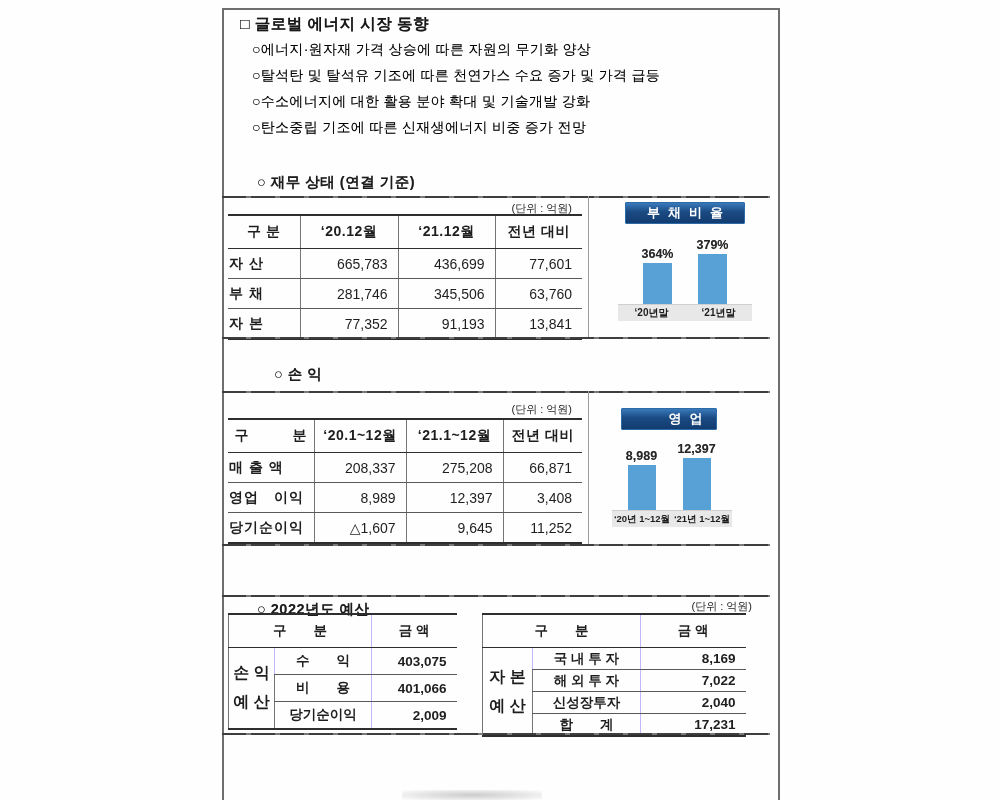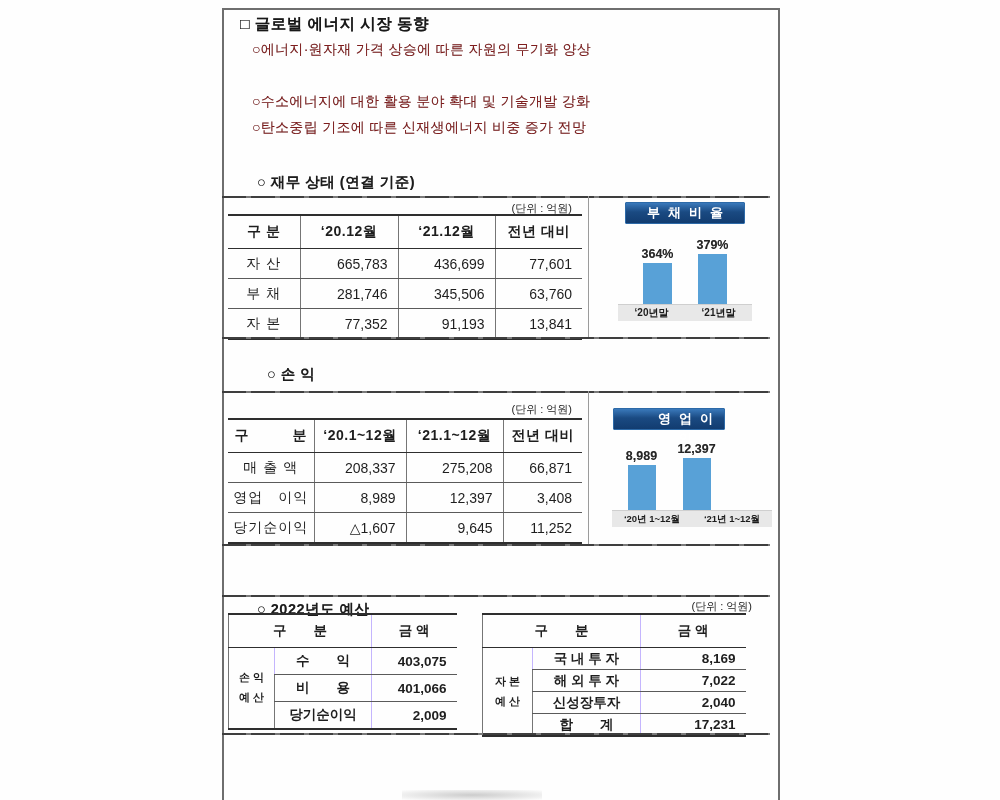--- a/index.html
+++ b/index.html
@@ -4,44 +4,44 @@
 <style>
   html,body { margin:0; padding:0; background:#ffffff; }
   body { width:1000px; height:800px; font-family:"Liberation Sans","DejaVu Sans",sans-serif; color:#1e1e1e; }
   .canvas { position:relative; width:1000px; height:800px; background:#fefefe; overflow:hidden; }
   .page-frame { position:absolute; left:222px; top:8px; width:558px; height:792px;
     border-left:2px solid #6e6e6e; border-top:2px solid #6e6e6e; border-right:2px solid #6e6e6e; box-sizing:border-box; }
   .h1 { position:absolute; font-size:15.5px; font-weight:700; letter-spacing:0.5px; color:#181818;
     text-shadow:0 0 0.5px rgba(0,0,0,0.45); white-space:nowrap; }
   .h2 { position:absolute; font-size:14.5px; font-weight:600; letter-spacing:0.5px; color:#1c1c1c;
     text-shadow:0 0 0.4px rgba(0,0,0,0.35); white-space:nowrap; }
-  .bullet { position:absolute; font-size:14px; font-weight:500; letter-spacing:0.3px; color:#7f1d1d;
+  .bullet { position:absolute; font-size:14px; font-weight:500; letter-spacing:0.3px; color:#000000;
     text-shadow:0 0 0.4px rgba(0,0,0,0.3); white-space:nowrap; }
   .hrule { position:absolute; height:2px;
     background:repeating-linear-gradient(90deg,#3e3e3e 0 24px,#7a7a7a 24px 29px); }
   .vrule { position:absolute; width:1px; background:#9b9b9b; }
   .unit { position:absolute; font-size:11px; font-weight:500; color:#242424; text-align:right; white-space:nowrap; }
 
   table { position:absolute; border-collapse:collapse; table-layout:fixed; }
   .ftable th { border-top:2.5px solid #2e2e2e; border-bottom:1.2px solid #2e2e2e;
     font-size:14px; font-weight:700; height:30px; text-align:center; letter-spacing:0.5px; }
   .ftable td { border-bottom:1px solid #5a5a5a; font-size:14px; font-weight:500; height:27px; }
   .ftable tbody tr:last-child td { border-bottom:2.5px solid #2e2e2e; }
   .ftable th + th, .ftable td + td { border-left:1px solid #757575;margin-left:16px; }
-  .ftable .lbl { text-align:center; font-weight:400; letter-spacing:1px; }
+  .ftable .lbl { font-weight:700; letter-spacing:1px; }
   .ftable .num { text-align:right; padding-right:10px; }
 
   .btable th { border-top:2.5px solid #2e2e2e; border-bottom:1.2px solid #2e2e2e;
     font-size:13.5px; font-weight:700; height:30px; text-align:center; }
   .btable td { border-bottom:1px solid #5a5a5a; font-size:13.5px; font-weight:700; height:24px; }
   .btable tbody tr:last-child td { border-bottom:2.5px solid #2e2e2e; }
   .btable th + th, .btable td + td { border-left:1px solid #c4b5fd; }
   .btable th:first-child, .btable td:first-child { border-left:1px solid #757575; }
   .btable .group { text-align:center; font-weight:600; white-space:pre-line; line-height:1.8;
-    border-bottom:2.5px solid #2e2e2e; font-size:11px;margin-left:22px; }
+    border-bottom:2.5px solid #2e2e2e; font-size:16px;margin-left:22px; }
   .btable .sub { text-align:center; font-weight:600; }
   .btable .num { text-align:right; padding-right:10px; }
   .btable.tight td { height:19px; }
 
   .chart { position:absolute; }
   .chart-title { height:22px; margin:0 auto; box-sizing:border-box; border:1px solid #2d6aa8; border-radius:1px;
     background:linear-gradient(180deg,#3a79bb 0%,#1a4a82 45%,#123c70 100%);
     color:#fff; font-size:13px; font-weight:700; text-align:center; line-height:20px;
     letter-spacing:8px; padding-left:8px; }
   .plot { display:flex; justify-content:center; align-items:flex-end; }
@@ -58,20 +58,21 @@
     background:radial-gradient(ellipse at center, rgba(110,110,110,0.35), rgba(255,255,255,0)); }
 </style>
 </head>
 <body>
 
 <div class="canvas">
   <div class="page-frame"></div>
 
   <div class="h1" style="left:240px; top:14px;">□ 글로벌 에너지 시장 동향</div>
   <div class="bullet" style="left:252px; top:41px;">○에너지·원자재 가격 상승에 따른 자원의 무기화 양상</div>
+  <div class="bullet" style="left:252px; top:67px;">○탈석탄 및 탈석유 기조에 따른 천연가스 수요 증가 및 가격 급등</div>
   <div class="bullet" style="left:252px; top:93px;">○수소에너지에 대한 활용 분야 확대 및 기술개발 강화</div>
   <div class="bullet" style="left:252px; top:119px;">○탄소중립 기조에 따른 신재생에너지 비중 증가 전망</div>
 
   <div class="h2" style="left:257px; top:173px;">○ 재무 상태 (연결 기준)</div>
 
   <div class="hrule" style="left:222px; top:196px; width:548px;"></div>
   <div class="unit" style="left:432px; top:201px; width:140px;">(단위 : 억원)</div>
   <div class="vrule" style="left:588px; top:196px; height:142px;"></div>
 
   <table class="ftable" style="left:228px; top:214px; width:354px;">
@@ -124,21 +125,21 @@
       </div>
     </div>
     <div class="axis-strip" style="width:134px;">
       <div class="axis-label">‘20년말</div>
       <div class="axis-label">‘21년말</div>
     </div>
   </div>
 
   <div class="hrule" style="left:222px; top:337px; width:548px;"></div>
 
-  <div class="h2" style="left:267px; top:365px;text-align:right;">○ 손 익</div>
+  <div class="h2" style="left:274px; top:365px;text-align:right;">○ 손 익</div>
   <div class="hrule" style="left:222px; top:391px; width:548px;"></div>
   <div class="unit" style="left:432px; top:402px; width:140px;">(단위 : 억원)</div>
   <div class="vrule" style="left:588px; top:391px; height:154px;"></div>
 
   <table class="ftable" style="left:228px; top:418px; width:354px;">
     <colgroup>
         <col style="width:86px">
         <col style="width:92px">
         <col style="width:97px">
         <col style="width:79px">
@@ -167,32 +168,32 @@
       <tr>
         <td class="lbl">당기순이익</td>
         <td class="num">△1,607</td>
         <td class="num">9,645</td>
         <td class="num">11,252</td>
       </tr>
     </tbody>
   </table>
 
   <div class="chart c2" style="left:594px; top:408px; width:150px;">
-    <div class="chart-title" style="width:112px;padding-left:41px;">영업이익</div>
+    <div class="chart-title" style="width:96px;padding-left:41px;">영업이익</div>
     <div class="plot" style="height:68px; margin-top:12px;">
       <div class="bar-group">
         <div class="bar-value">8,989</div>
         <div class="bar" style="height: 45px; background: rgb(88, 161, 215);"></div>
       </div>
       <div class="bar-group">
         <div class="bar-value">12,397</div>
         <div class="bar" style="height: 62px; background: rgb(88, 161, 215);"></div>
       </div>
     </div>
-    <div class="axis-strip" style="width:160px;margin-left:18px;">
+    <div class="axis-strip" style="width:120px;margin-left:18px;">
       <div class="axis-label">‘20년 1~12월</div>
       <div class="axis-label">‘21년 1~12월</div>
     </div>
   </div>
 
   <div class="hrule" style="left:222px; top:544px; width:548px;"></div>
 
   <div class="h2" style="left:257px; top:568px;margin-top:32px;">○ 2022년도 예산</div>
   <div class="hrule" style="left:222px; top:595px; width:548px;"></div>
   <div class="unit" style="left:612px; top:599px; width:140px;">(단위 : 억원)</div>

